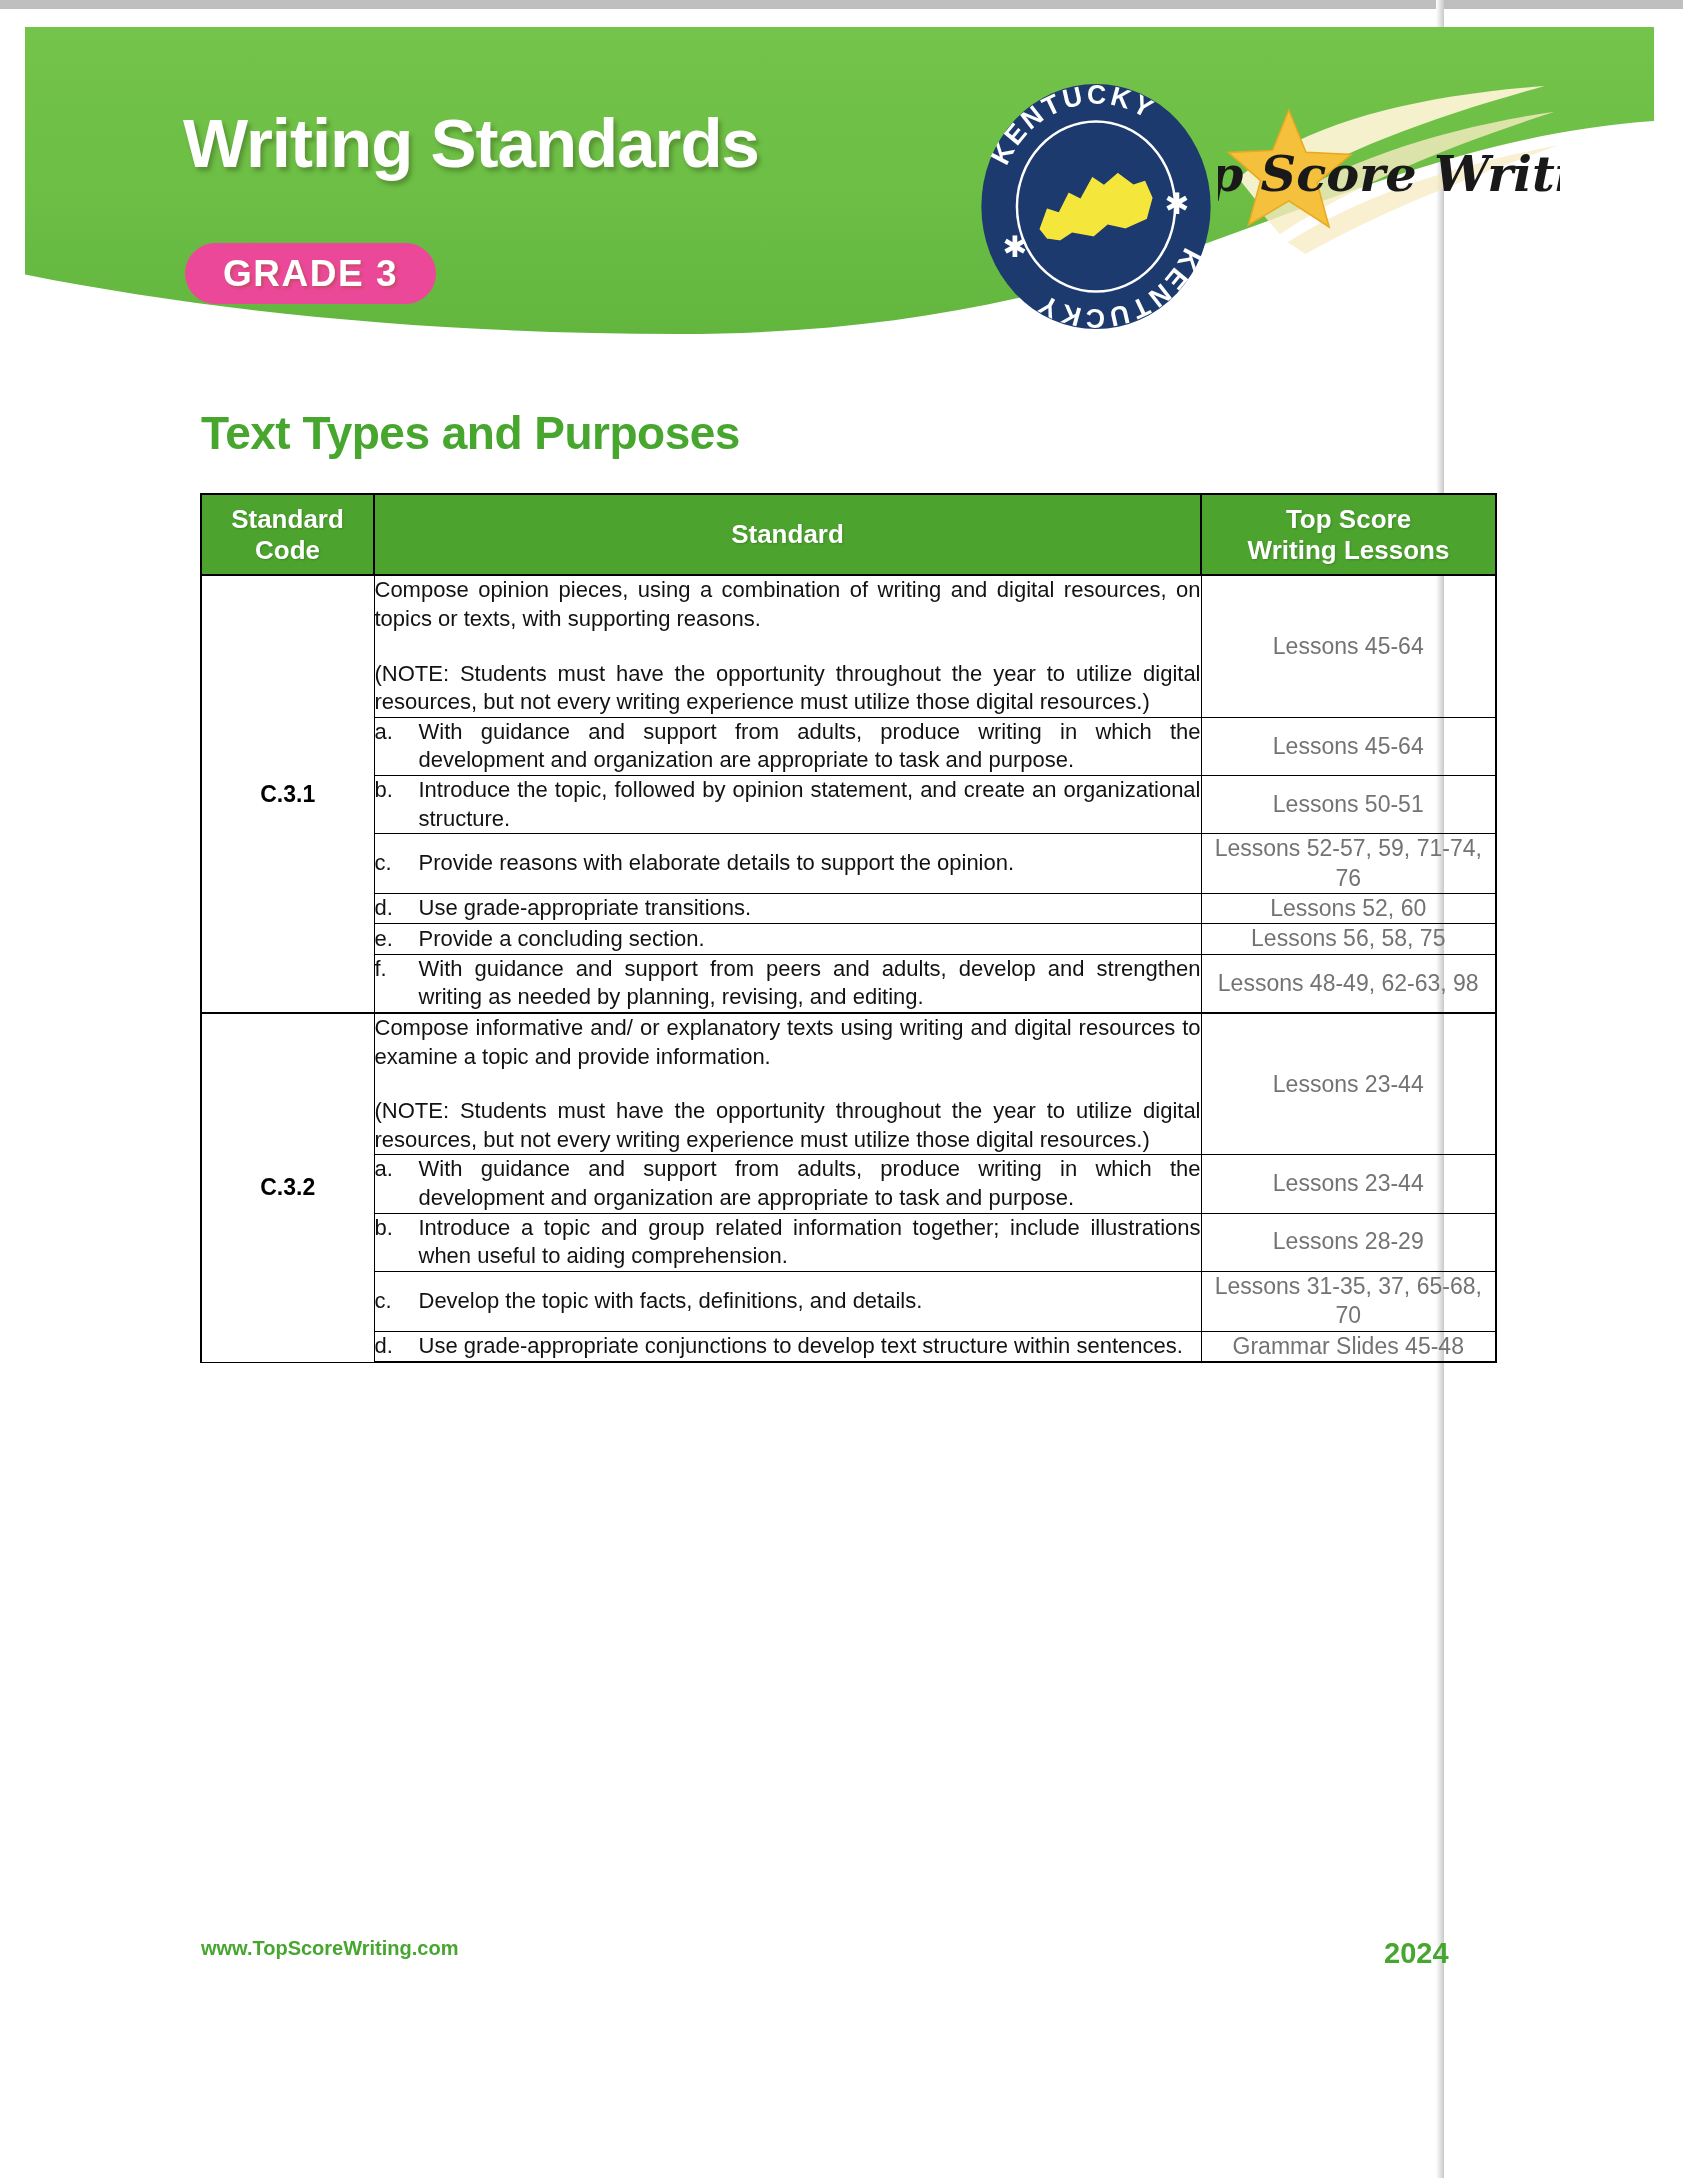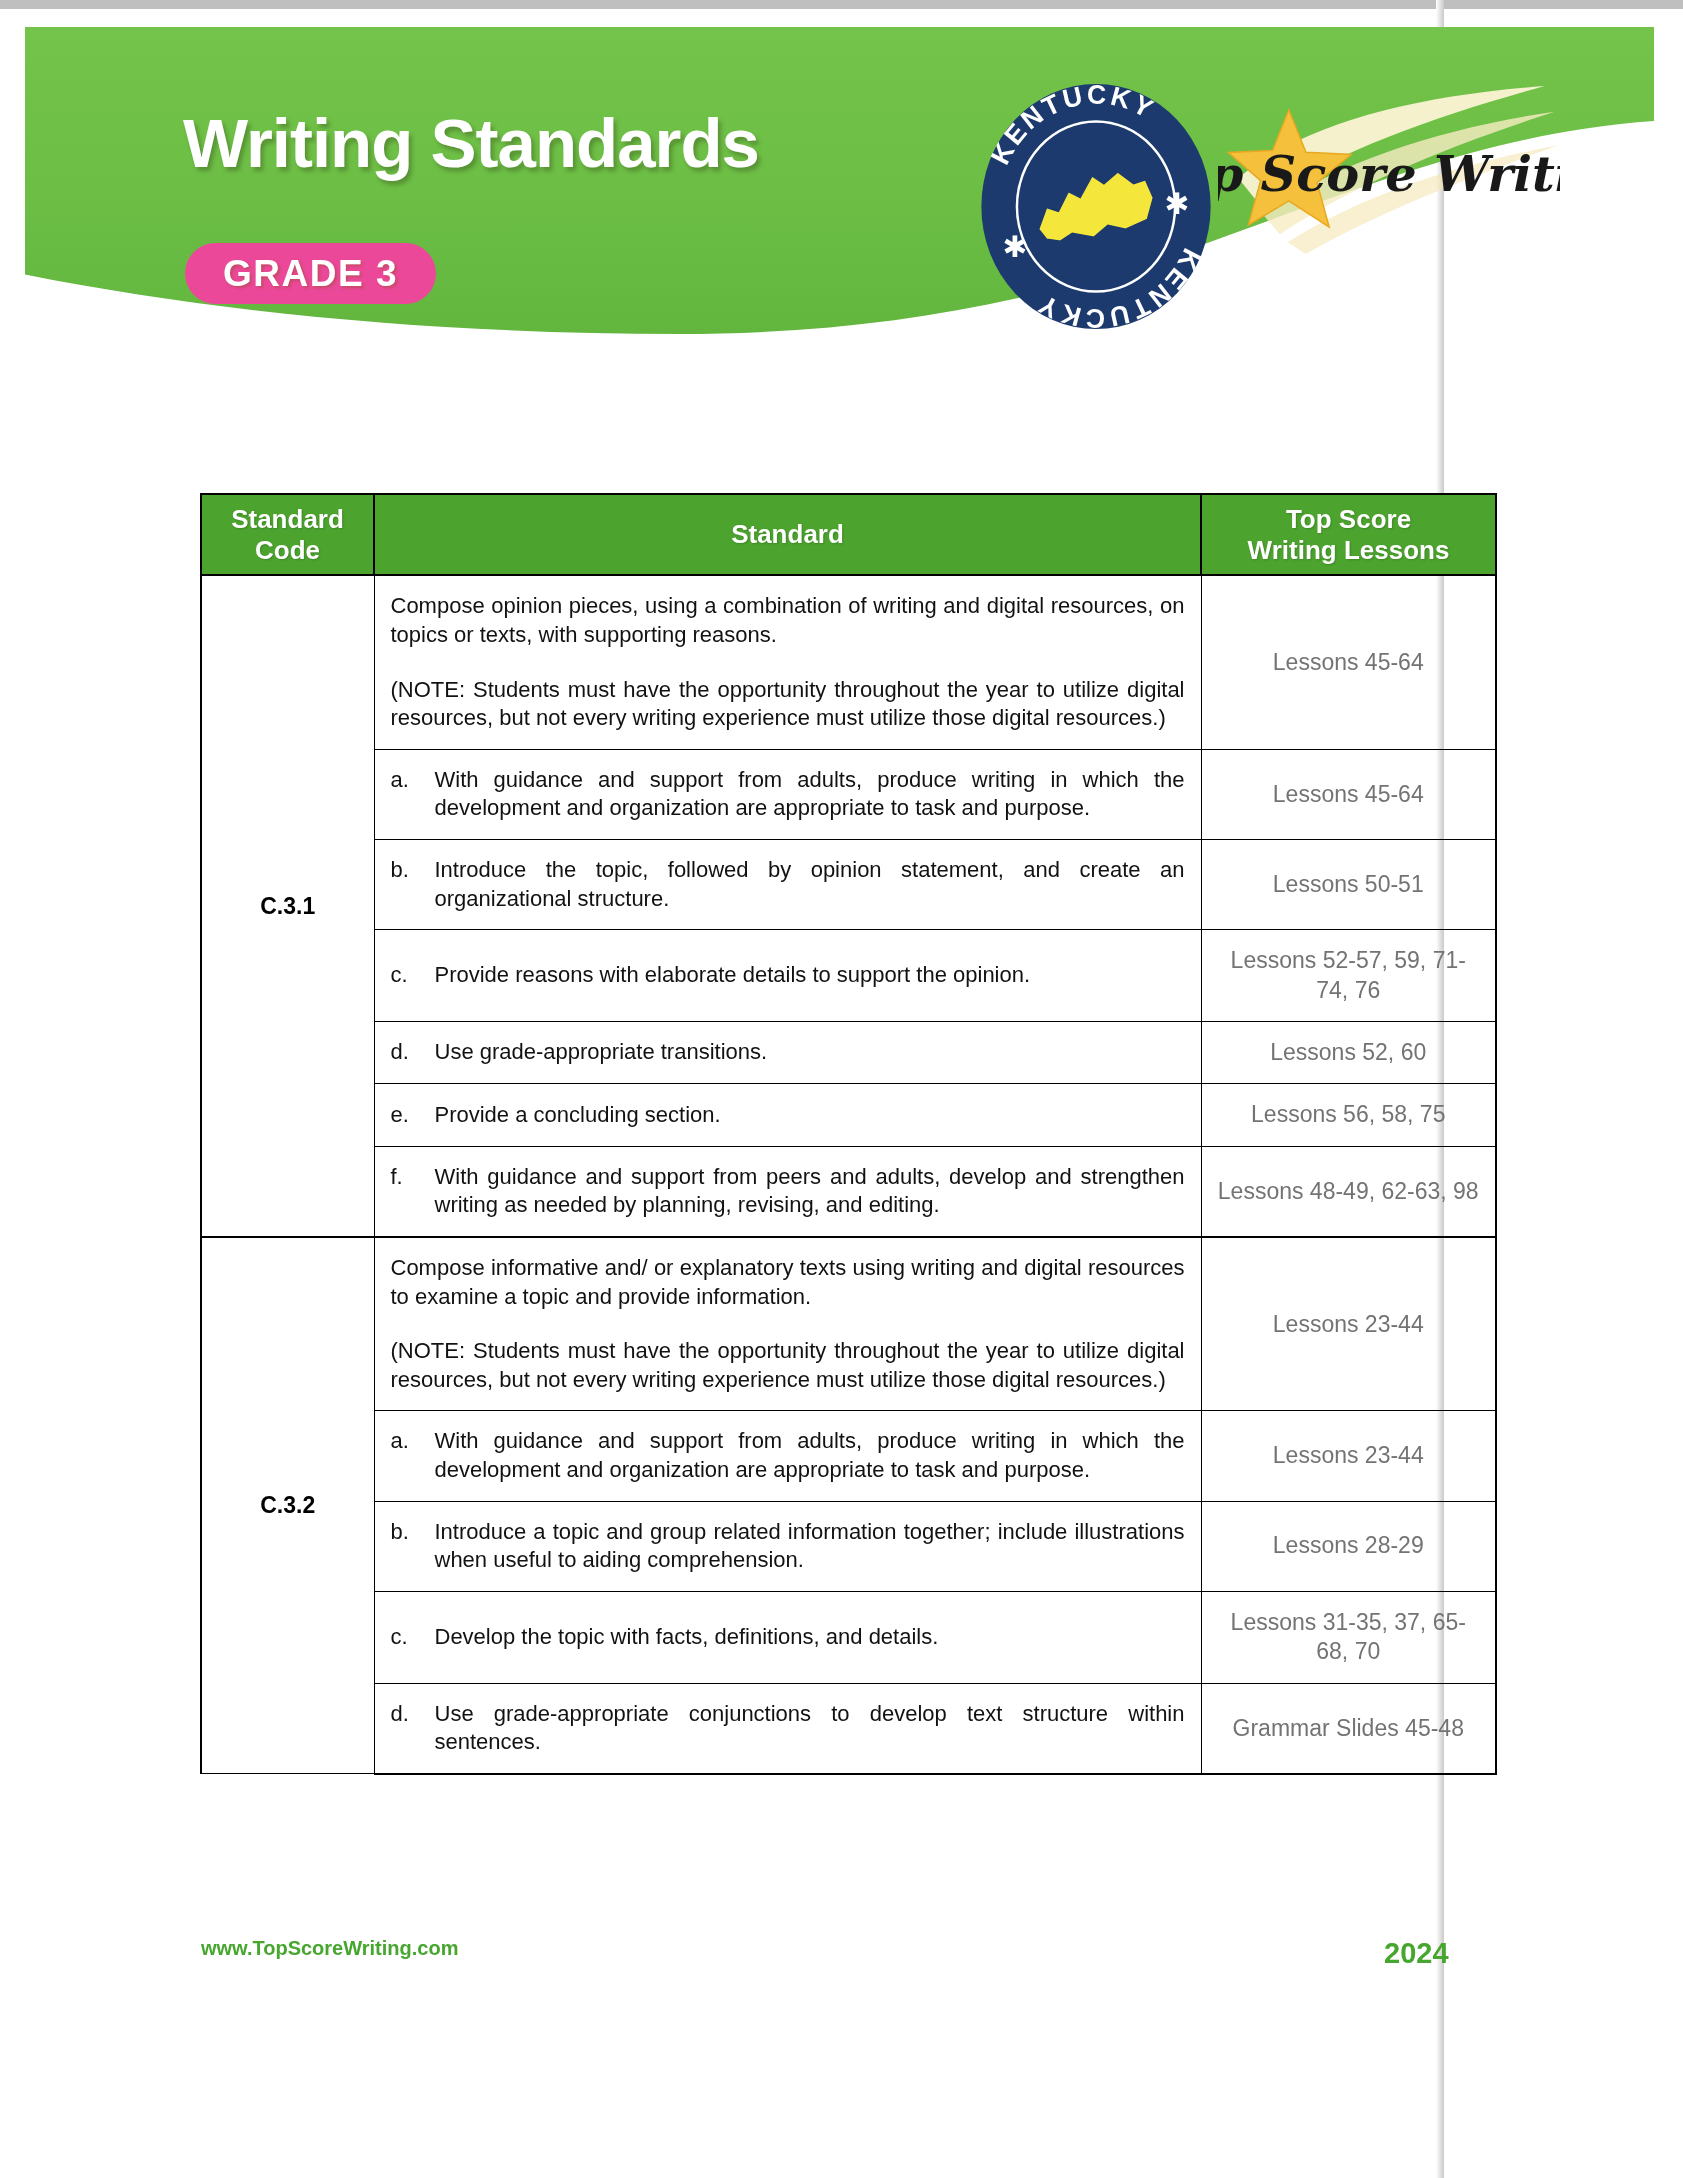--- a/index.html
+++ b/index.html
@@ -98,21 +98,21 @@
   .std-table {
     position: absolute;
     left: 200px; top: 493px;
     width: 1295px;
     border-collapse: collapse;
     table-layout: fixed;
   }
   .std-table td, .std-table th {
     border: 1px solid #000000;
     vertical-align: middle;
-    padding: 16px;
+    padding: 0;
   }
   .std-table thead th {
     background: #4ca32e;
     color: #ffffff;
     font-size: 26px;
     font-weight: bold;
     text-align: center;
     padding: 9px 4px;
     line-height: 1.18;
     border: 2px solid #000000;
@@ -237,20 +237,21 @@
     <svg class="tsw-logo" viewBox="0 0 345 175">
       <path d="M20 95 C90 38 200 12 330 2 C215 34 120 68 40 120 Z" fill="#fbf3d4" opacity="0.95"></path>
       <path d="M45 132 C120 78 230 44 340 28 C235 62 140 100 62 152 Z" fill="#f7ecc3" opacity="0.8"></path>
       <path d="M70 160 C145 112 245 80 344 62 C250 96 165 128 88 172 Z" fill="#f4e6b2" opacity="0.6"></path>
       <path d="M58 16 L75 58 L120 60 L86 88 L98 132 L58 106 L18 130 L30 86
                L-2 58 L42 56 Z" transform="translate(12,10) scale(1.02)" fill="#f5c13c" stroke="#e8a81f" stroke-width="1.5"></path>
       <text x="178" y="108" text-anchor="middle" font-family="'DejaVu Serif', serif" font-style="italic" font-size="50" font-weight="bold" fill="#191919">Top Score Writing</text>
     </svg>
   </div>
 
+  <div class="section-title">Text Types and Purposes</div>
 
   <table class="std-table">
     <colgroup>
       <col class="col-code">
         <col class="col-std">
         <col class="col-less">
     </colgroup>
     <thead>
       <tr>
         <th>

